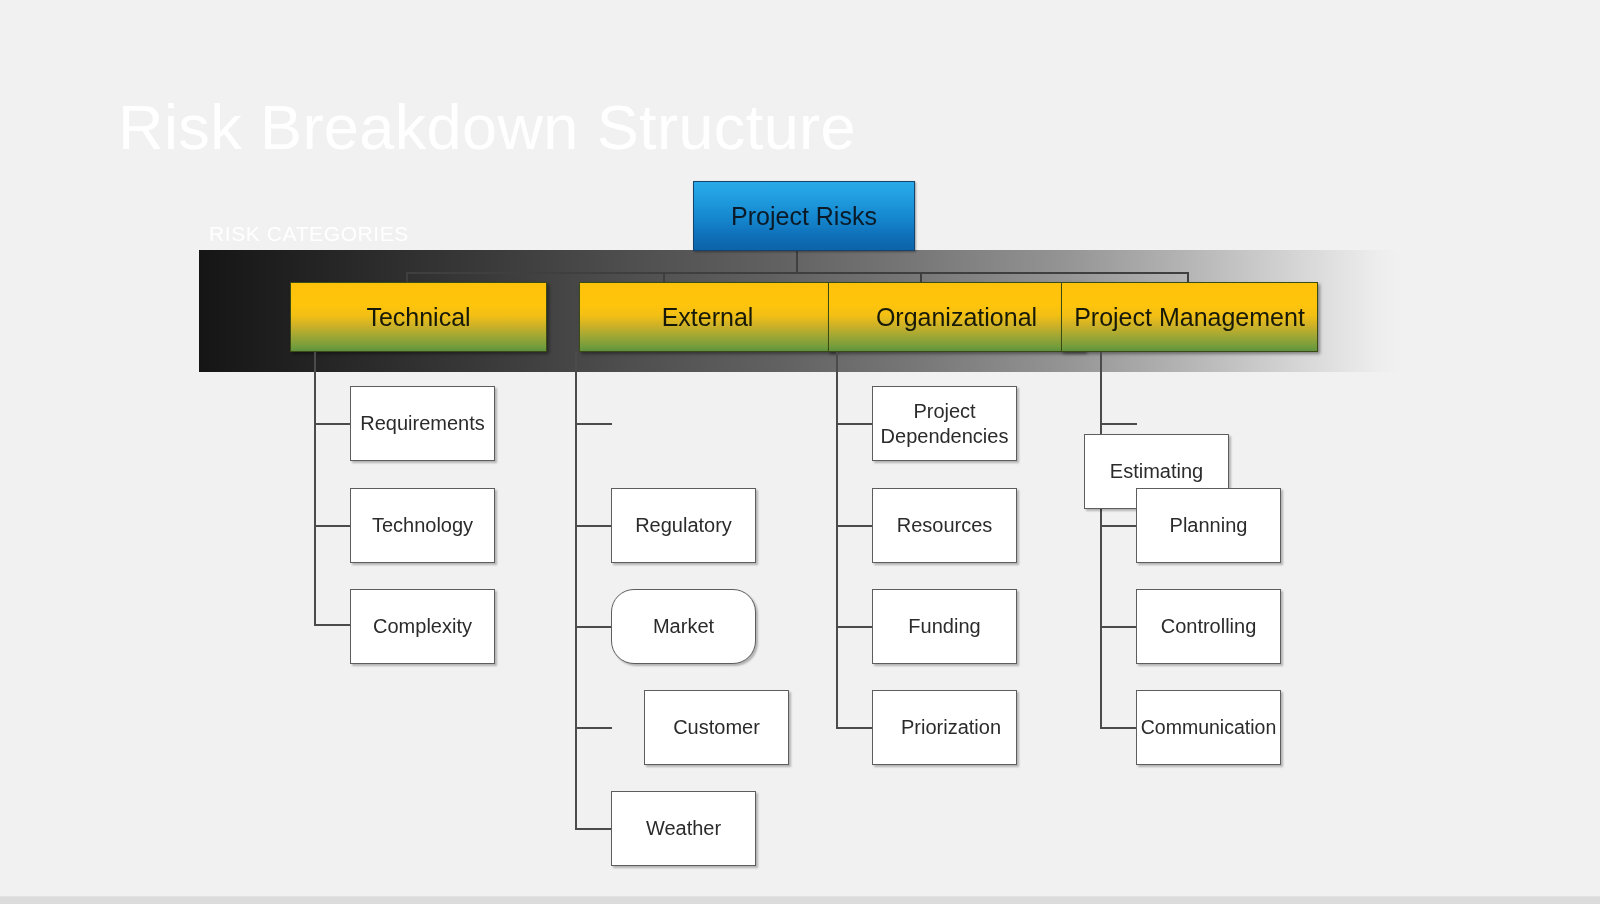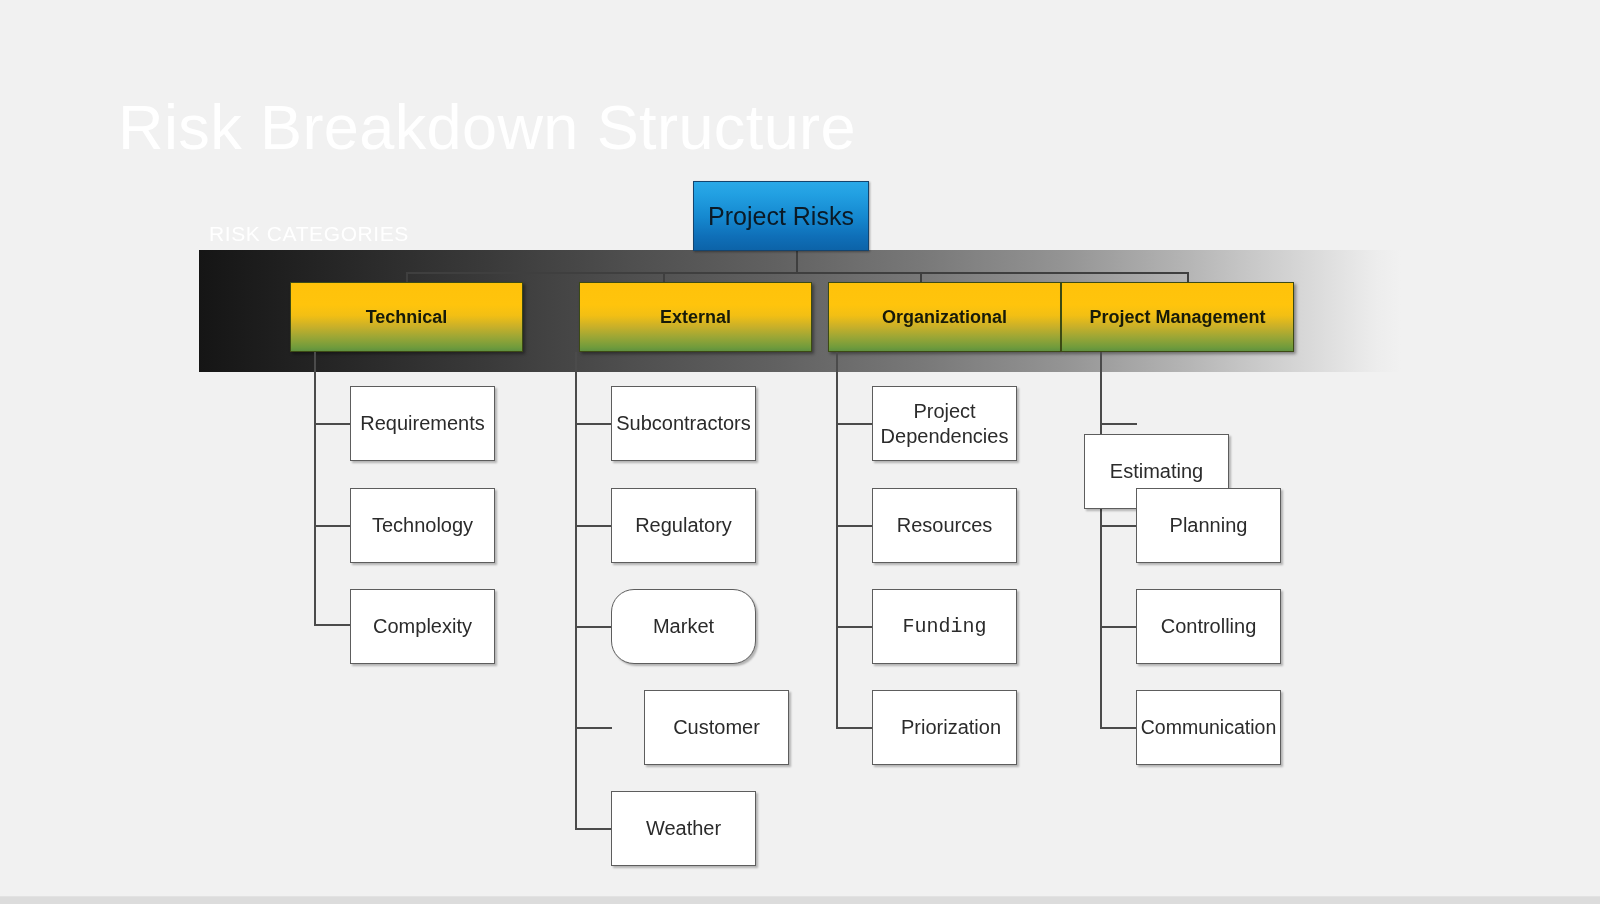--- a/index.html
+++ b/index.html
@@ -73,56 +73,55 @@
     letter-spacing: 0.6px;
     color: #ffffff;
     white-space: nowrap;
   }
 
   
   .root-node {
     position: absolute;
     left: 693px;
     top: 181px;
-    width: 176px;
+    width: 222px;
     height: 70px;
     box-sizing: border-box;
     border: 1px solid #14446e;
     background: linear-gradient(to bottom, #2aa9e8 0%, #22a0e2 18%, #1588cf 52%, #0f6fb8 80%, #0c63a8 100%);
     box-shadow: 1px 1px 2px rgba(0,0,0,0.35);
     display: flex;
     align-items: center;
     justify-content: center;
     color: #0b1a26;
     font-size: 25px;
   }
 
   
   .cat-node {
     position: absolute;
     top: 282px;
-    width: 233px;
+    width: 257px;
     height: 70px;
     box-sizing: border-box;
     border: 1px solid #3c4a14;
     background: linear-gradient(to bottom,
       #ffc20a 0%,
       #ffc40c 32%,
       #f2bf14 48%,
       #c9b029 64%,
       #9aa636 80%,
       #6f9b3c 95%,
       #5f9140 100%);
     box-shadow: 2px 2px 3px rgba(0,0,0,0.4);
     display: flex;
     align-items: center;
     justify-content: center;
     color: #171a09;
-    font-size: 18px;
-    font-weight: bold;
+    font-size: 25px;
   }
   .cat-1 { left: 290px; }
   .cat-2 { left: 547px; margin-left: 32px; }
   .cat-3 { left: 804px; margin-left: 24px; }
   .cat-4 { left: 1061px; }
 
   
   .leaf-node {
     position: absolute;
     width: 145px;
@@ -188,35 +187,34 @@
   <div class="leaf-node" style="left:350px; top:488px;">Technology</div>
   <div class="leaf-node" style="left:350px; top:589px;">Complexity</div>
 
   <div class="conn conn-v conn-light" style="left:575px; top:352px; height:476px;"></div>
   <div class="conn conn-h conn-light" style="left:575px; top:423px; width:37px;"></div>
   <div class="conn conn-h conn-light" style="left:575px; top:525px; width:37px;"></div>
   <div class="conn conn-h conn-light" style="left:575px; top:626px; width:37px;"></div>
   <div class="conn conn-h conn-light" style="left:575px; top:727px; width:37px;"></div>
   <div class="conn conn-h conn-light" style="left:575px; top:828px; width:37px;"></div>
 
-  <div class="leaf-node" style="left:611px; top:386px;">Subcontractors</div>
   <div class="leaf-node" style="left:611px; top:488px;">Regulatory</div>
   <div class="leaf-node" style="left:611px; top:589px;border-radius:23px;">Market</div>
   <div class="leaf-node" style="left:644px; top:690px;">Customer</div>
   <div class="leaf-node" style="left:611px; top:791px;">Weather</div>
 
   <div class="conn conn-v conn-light" style="left:836px; top:352px; height:375px;"></div>
   <div class="conn conn-h conn-light" style="left:836px; top:423px; width:37px;"></div>
   <div class="conn conn-h conn-light" style="left:836px; top:525px; width:37px;"></div>
   <div class="conn conn-h conn-light" style="left:836px; top:626px; width:37px;"></div>
   <div class="conn conn-h conn-light" style="left:836px; top:727px; width:37px;"></div>
 
   <div class="leaf-node" style="left:872px; top:386px;">Project Dependencies</div>
   <div class="leaf-node" style="left:872px; top:488px;">Resources</div>
-  <div class="leaf-node" style="left:872px; top:589px;font-family:Liberation Mono, monospace;">Funding</div>
+  <div class="leaf-node" style="left:872px; top:589px;">Funding</div>
   <div class="leaf-node" style="left:872px; top:690px;padding-left:16px;">Priorization</div>
 
   <div class="conn conn-v conn-light" style="left:1100px; top:352px; height:375px;"></div>
   <div class="conn conn-h conn-light" style="left:1100px; top:423px; width:37px;"></div>
   <div class="conn conn-h conn-light" style="left:1100px; top:525px; width:37px;"></div>
   <div class="conn conn-h conn-light" style="left:1100px; top:626px; width:37px;"></div>
   <div class="conn conn-h conn-light" style="left:1100px; top:727px; width:37px;"></div>
 
   <div class="leaf-node" style="left:1084px; top:386px;margin-top:48px;">Estimating</div>
   <div class="leaf-node" style="left:1136px; top:488px;">Planning</div>

